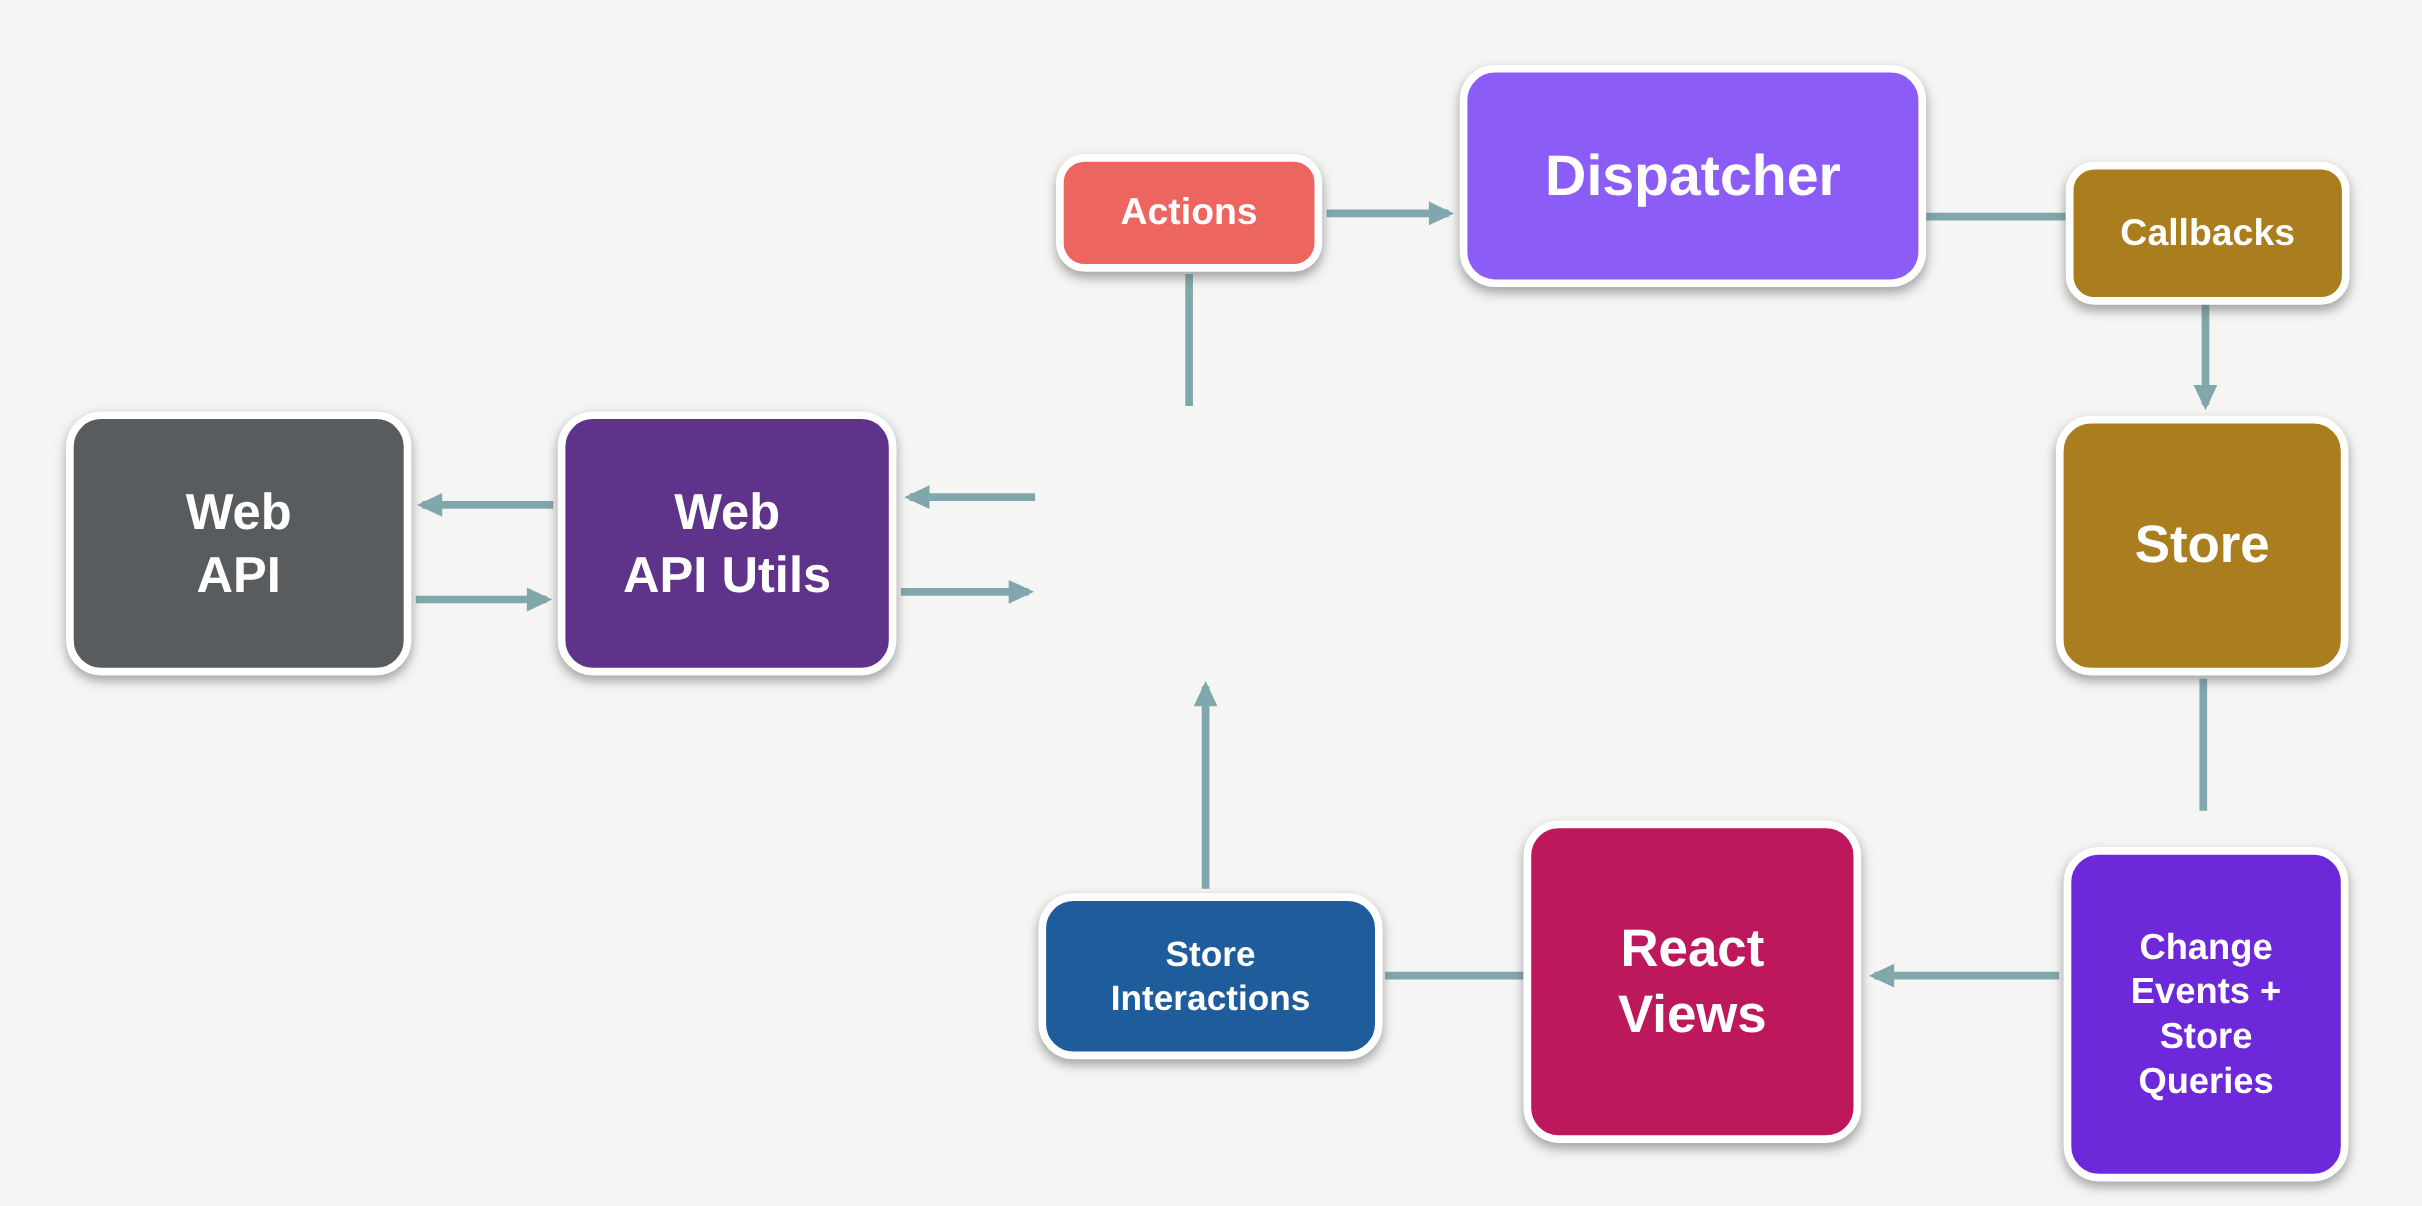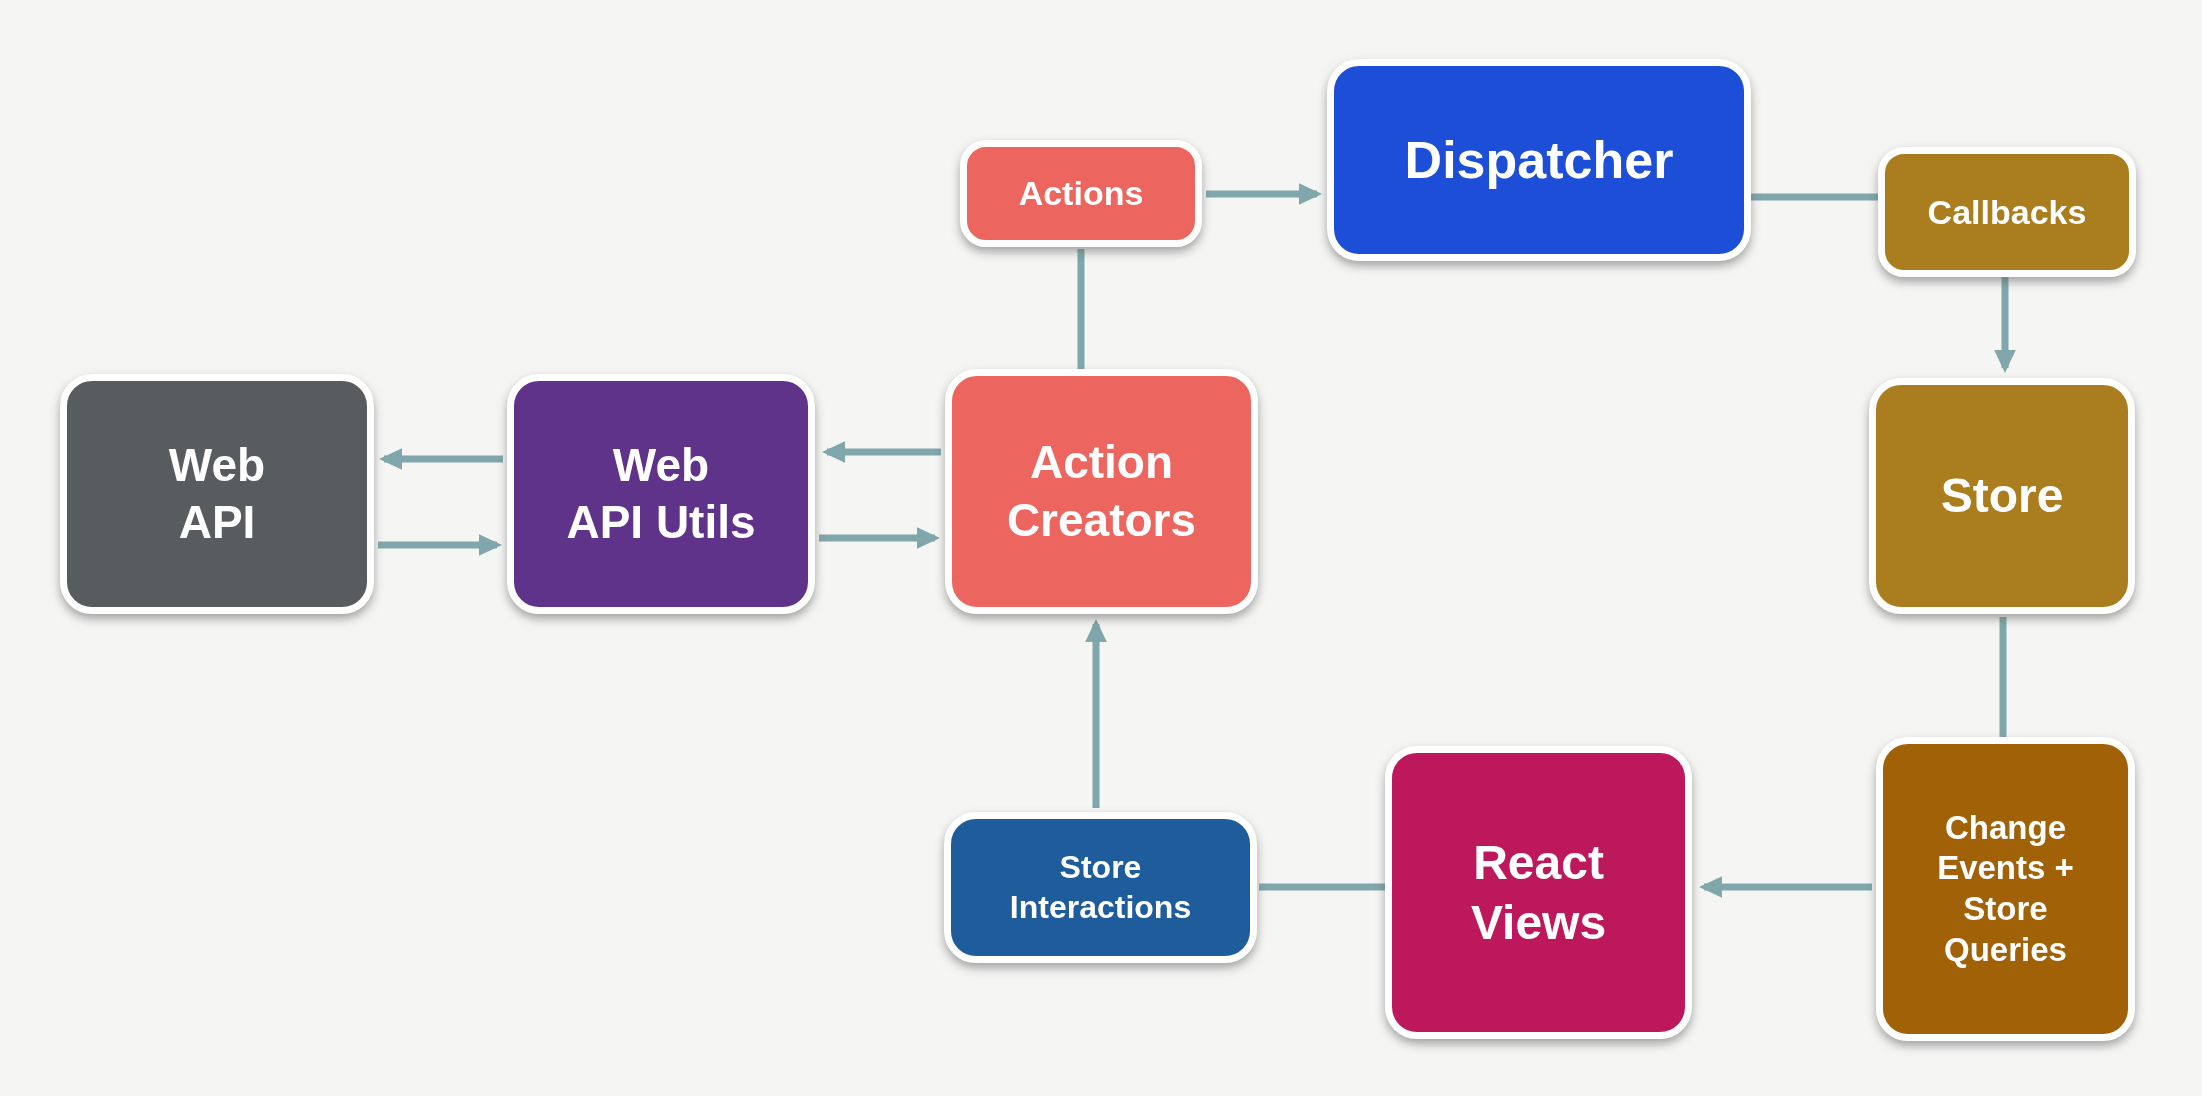--- a/index.html
+++ b/index.html
@@ -75,42 +75,38 @@
   <div class="node" id="n-web-api" style="background-color: rgb(89, 92, 94);">
     <span>Web
 API</span>
   </div>
 
   <div class="node" id="n-web-api-utils" style="background-color: rgb(94, 51, 137);">
     <span>Web
 API Utils</span>
   </div>
 
-  <div class="node" id="n-action-creators" style="background-color: rgb(236, 101, 95);">
-    <span>Action
-Creators</span>
-  </div>
 
   <div class="node" id="n-actions" style="background-color: rgb(236, 101, 95);">
     <span>Actions</span>
   </div>
 
-  <div class="node" id="n-dispatcher" style="background-color: #1d4ed8;">
+  <div class="node" id="n-dispatcher" style="background-color: #8b5cf6;">
     <span>Dispatcher</span>
   </div>
 
   <div class="node" id="n-callbacks" style="background-color: rgb(170, 125, 30);">
     <span>Callbacks</span>
   </div>
 
   <div class="node" id="n-store" style="background-color: rgb(170, 125, 30);">
     <span>Store</span>
   </div>
 
-  <div class="node" id="n-change-events" style="background-color: #a16207;">
+  <div class="node" id="n-change-events" style="background-color: #6d28d9; margin-top: 33px;">
     <span>Change
 Events +
 Store
 Queries</span>
   </div>
 
   <div class="node" id="n-react-views" style="background-color: #be185d;">
     <span>React
 Views</span>
   </div>

